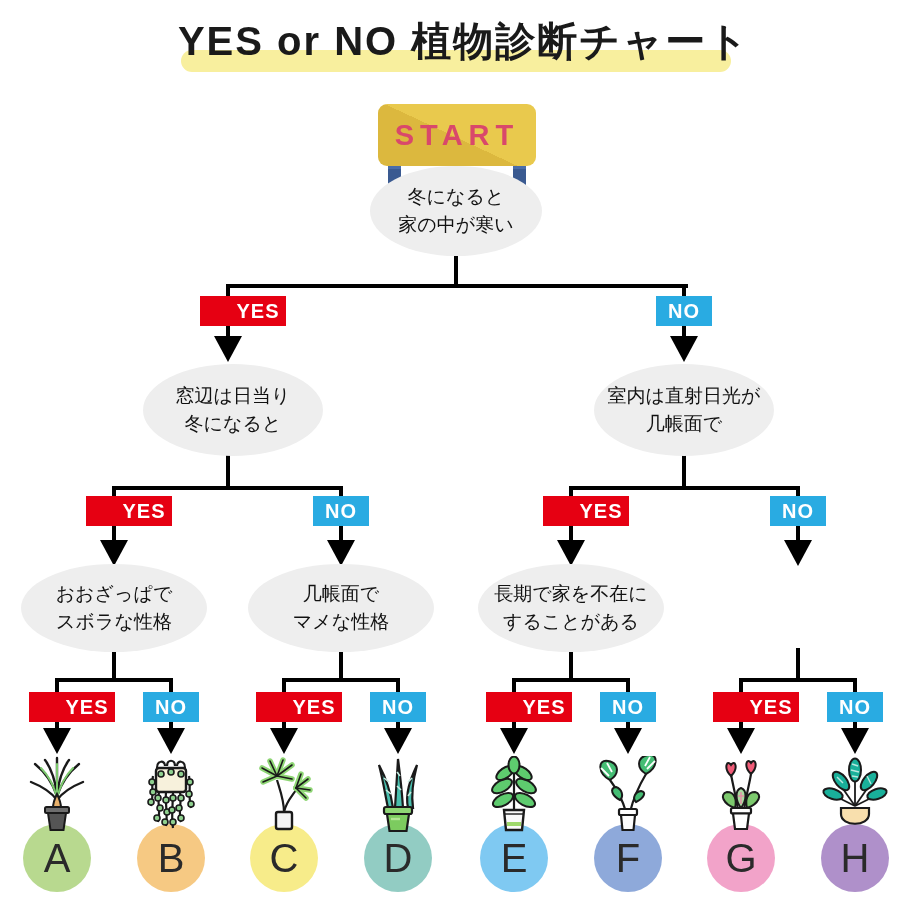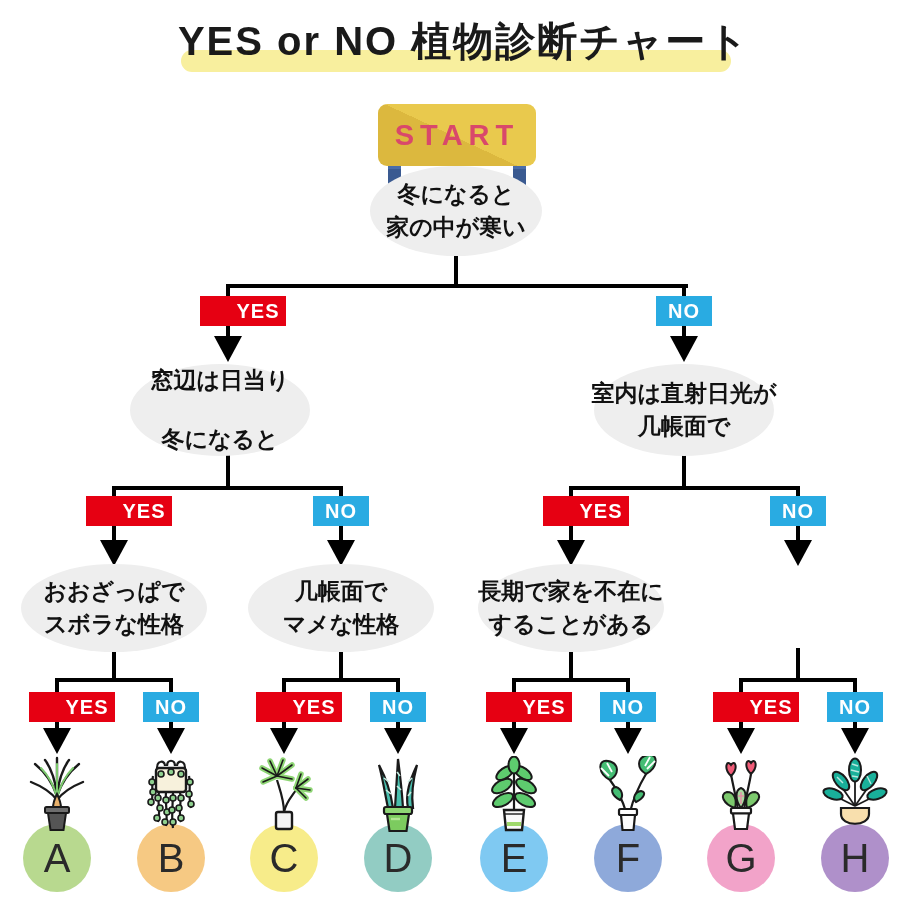--- a/index.html
+++ b/index.html
@@ -11,21 +11,21 @@
   .title-highlight{position:absolute;left:181px;top:50px;width:550px;height:22px;border-radius:12px;background:var(--highlight,#f8ef9e);}
   .page-title{position:absolute;left:8px;top:14px;width:912px;text-align:center;font-size:40px;font-weight:bold;letter-spacing:2px;color:#1a1a1a;}
   
   .post{position:absolute;width:13px;height:70px;top:128px;background:linear-gradient(180deg,var(--post,#4a6da8) 58%,#3a5a91 58%);}
   .banner-face{position:absolute;left:378px;top:104px;width:158px;height:62px;border-radius:9px;
     background:linear-gradient(205deg,var(--banner,#e9c94d) 52%,#dcb83e 52%);
     display:flex;align-items:center;justify-content:center;}
   .banner-face span{font-size:29px;font-weight:bold;letter-spacing:6px;color:var(--banner-text,#d9486b);}
   
   .q{position:absolute;background:#eeeeee;border-radius:50%;display:flex;flex-direction:column;align-items:center;justify-content:center;z-index:3;}
-  .q span{font-size:23px;font-weight:bold;line-height:1.45;white-space:nowrap;}
+  .q span{font-size:19px;font-weight:normal;line-height:1.45;white-space:nowrap;}
   
   .ln{position:absolute;background:#000;z-index:1;}
   .ah{position:absolute;width:0;height:0;border-left:14px solid transparent;border-right:14px solid transparent;border-top:26px solid #000;z-index:1;}
   
   .badge{position:absolute;width:56px;height:30px;line-height:30px;text-align:center;color:#fff;
     font-size:20px;font-weight:bold;letter-spacing:1px;z-index:4;}
   .badge.yes{background:var(--yes,#e60012);padding-left:30px;}
   .badge.no{background:var(--no,#29abe2);}
   
   .result-circle{position:absolute;width:68px;height:68px;border-radius:50%;top:824px;display:flex;align-items:center;justify-content:center;
@@ -88,21 +88,21 @@
   <i class="ah" style="left:384px;top:728px;"></i>
   <i class="ah" style="left:500px;top:728px;"></i>
   <i class="ah" style="left:614px;top:728px;"></i>
   <i class="ah" style="left:727px;top:728px;"></i>
   <i class="ah" style="left:841px;top:728px;"></i>
 
   <div class="q" style="left:370px;top:166px;width:172px;height:90px;">
     <span>冬になると</span>
     <span>家の中が寒い</span>
   </div>
-  <div class="q" style="left:130px;top:364px;width:180px;height:92px;justify-content:space-between;">
+  <div class="q" style="left:143px;top:364px;width:180px;height:92px;">
     <span>窓辺は日当り</span>
     <span>冬になると</span>
   </div>
   <div class="q" style="left:594px;top:364px;width:180px;height:92px;">
     <span>室内は直射日光が</span>
     <span>几帳面で</span>
   </div>
   <div class="q" style="left:21px;top:564px;width:186px;height:88px;">
     <span>おおざっぱで</span>
     <span>スボラな性格</span>

